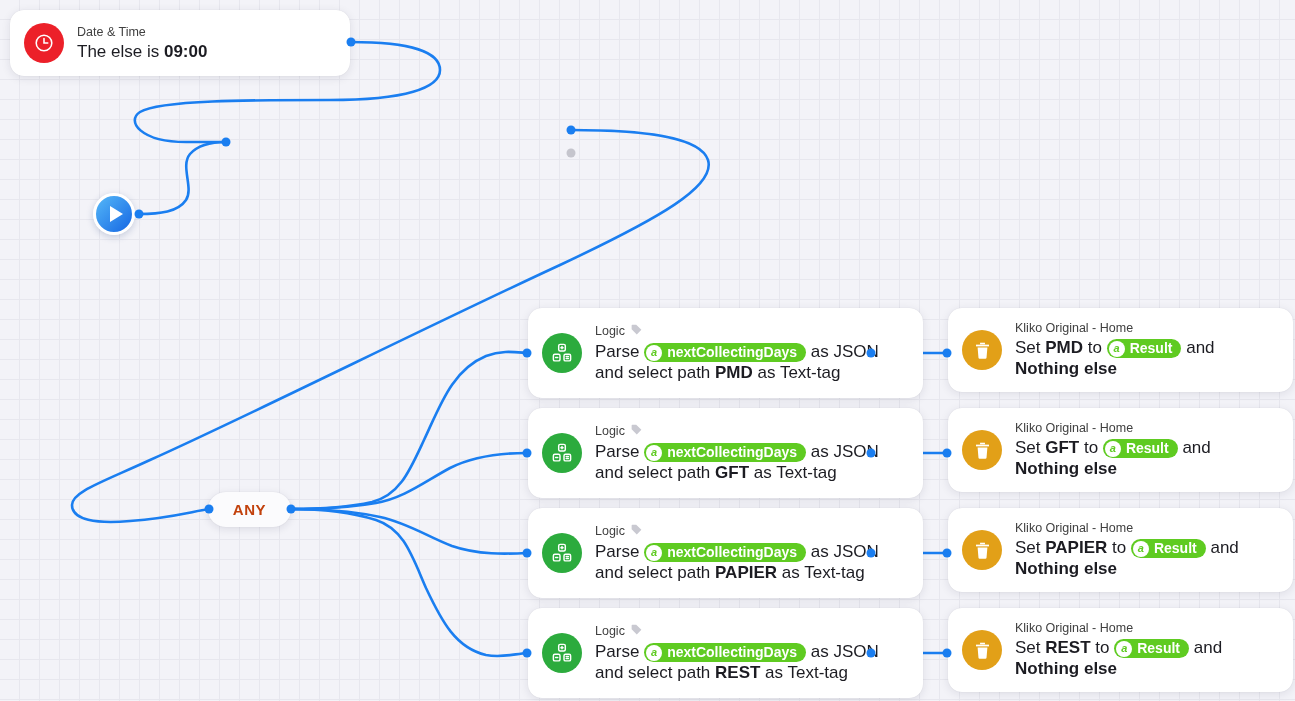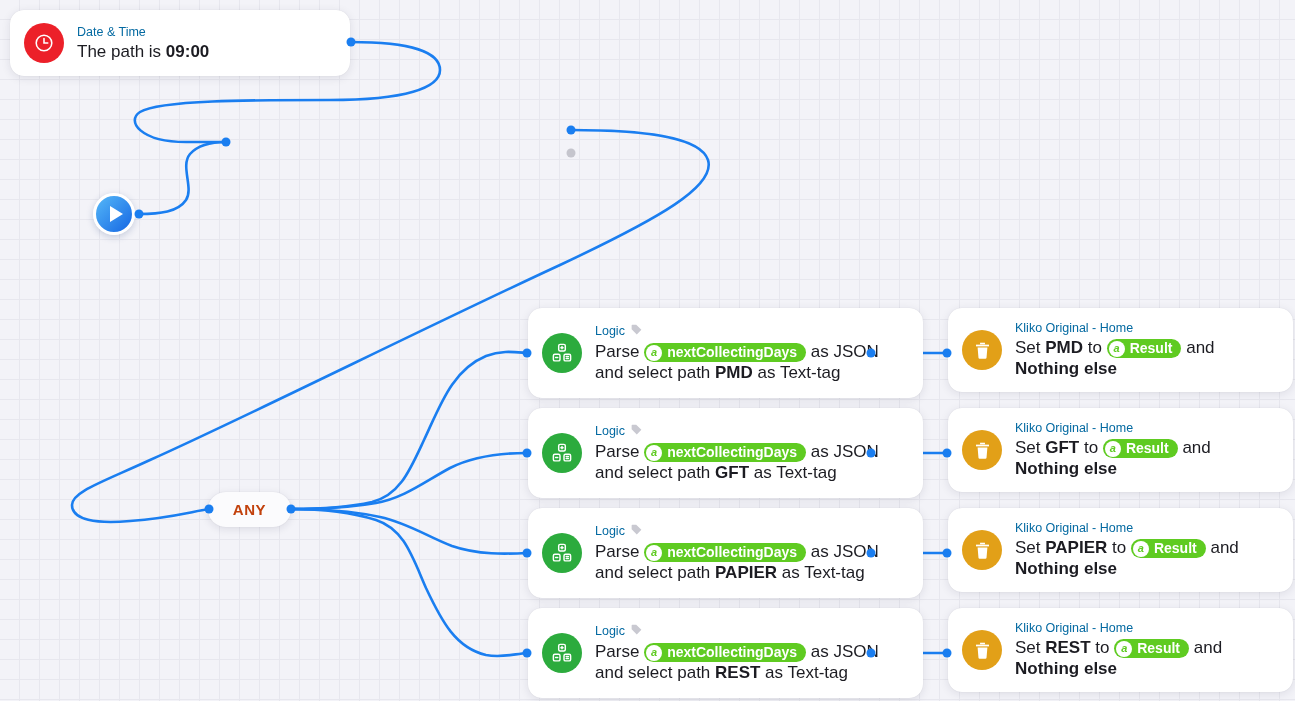--- a/index.html
+++ b/index.html
@@ -52,21 +52,21 @@
     align-items: center;
     justify-content: center;
     margin-right: 13px;
   }
   .card-body {
     flex: 1 1 auto;
     min-width: 0;
   }
   .card-sub {
     font-size: 12.5px;
-    color: #0369a1;
+    color: #404040;
     line-height: 15px;
     margin-bottom: 1px;
     display: flex;
     align-items: center;
     gap: 5px;
   }
   .card-title {
     font-size: 17px;
     color: #1c1c22;
     line-height: 21px;
@@ -196,21 +196,21 @@
 
   <div class="card" id="card-datetime">
     <div class="card-icon ic-red">
       <svg width="22" height="22" viewBox="0 0 24 24" fill="none" stroke="#ffffff" stroke-width="1.7">
         <circle cx="12" cy="12" r="8.5"></circle>
         <path d="M12 7.2 V12 H16.1" stroke-linecap="round"></path>
       </svg>
     </div>
     <div class="card-body">
       <div class="card-sub">Date &amp; Time</div>
-      <div class="card-title"><span>The path is </span><b>09:00</b></div>
+      <div class="card-title"><span>The else is </span><b>09:00</b></div>
     </div>
   </div>
   <div class="dot" style="left:351px;top:42px"></div>
 
   <div class="dot" style="left:226px;top:142px"></div>
   <div class="dot" style="left:571px;top:130px"></div>
   <div class="dot muted" style="left:571px;top:153px"></div>
 
   <div id="node-start">
     <div class="play"></div>

